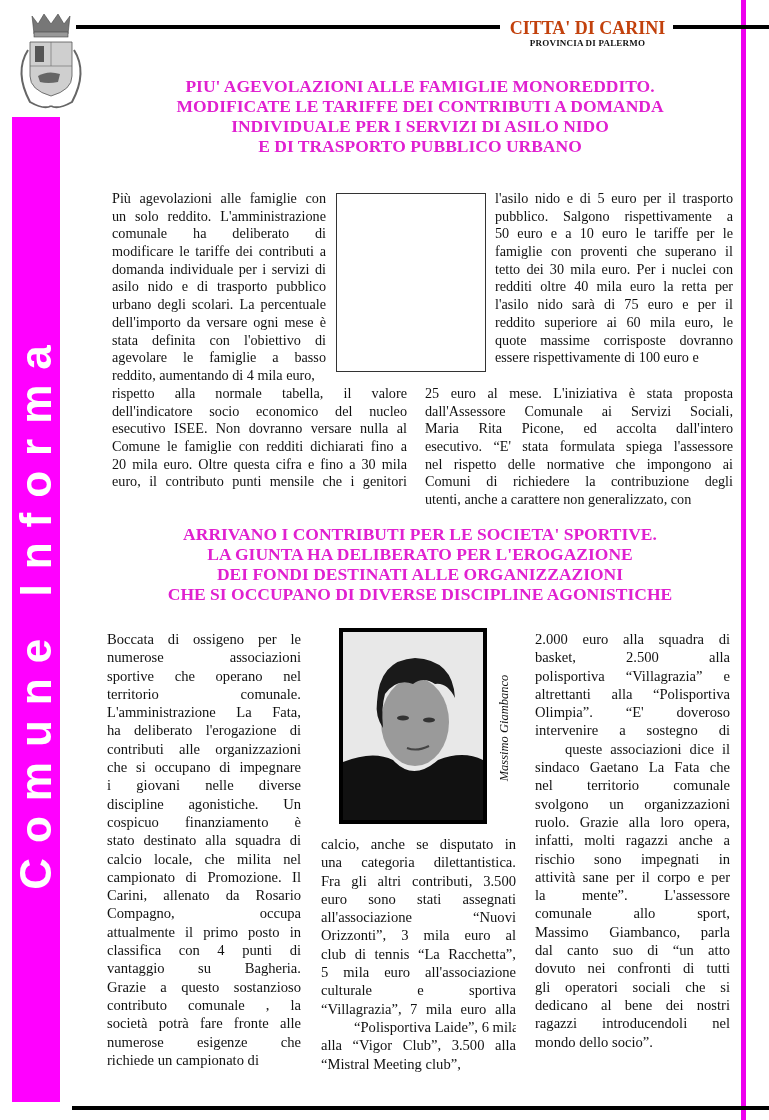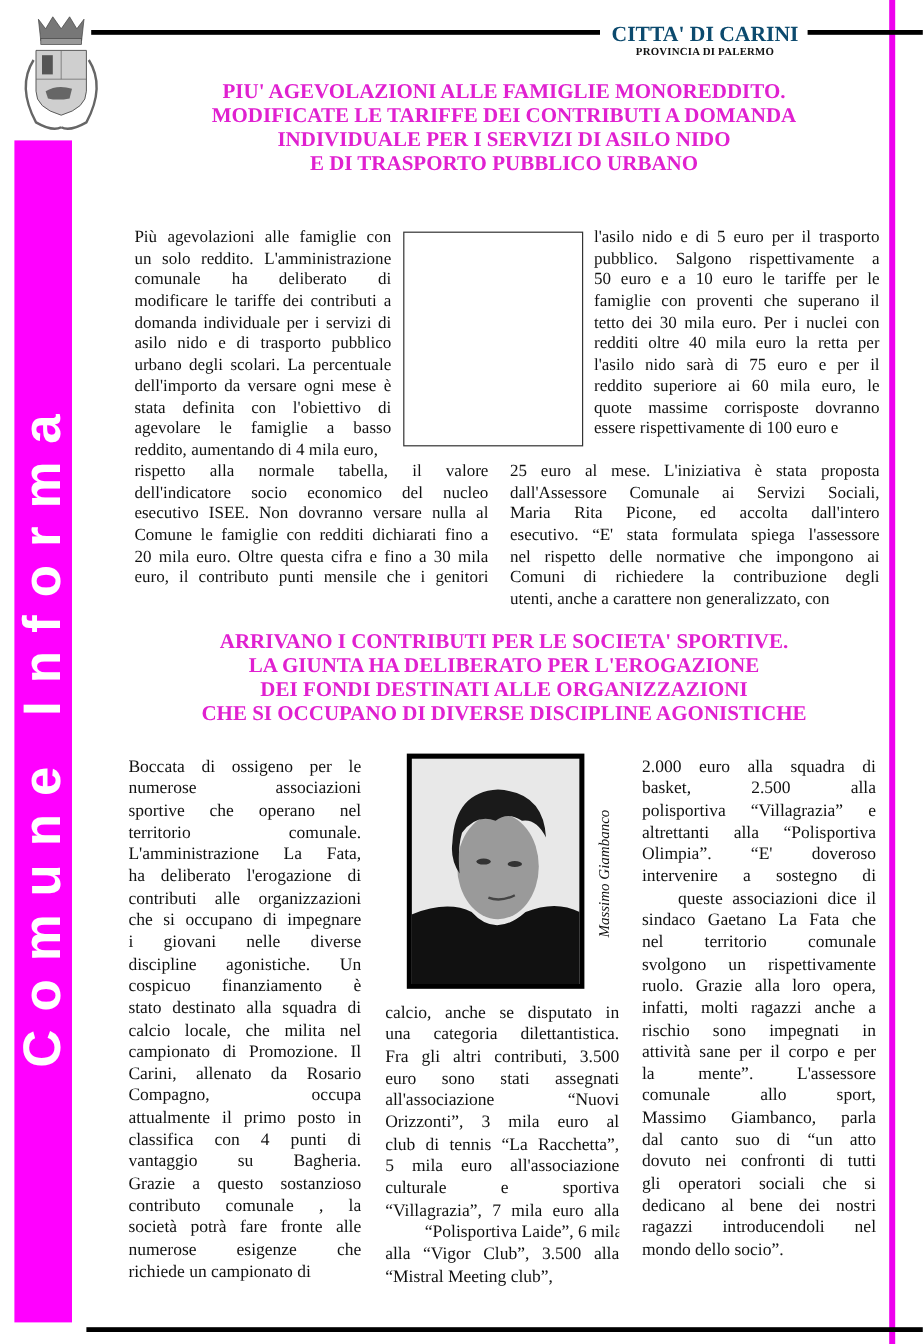--- a/index.html
+++ b/index.html
@@ -20,26 +20,26 @@
 
   
   .right-line { position: absolute; left: 741px; top: 0; width: 5px; height: 1120px; background: #ee00ee; }
 
   
   .rule-top-left { position: absolute; left: 76px; top: 25px; width: 424px; height: 4px; background: #000; }
   .rule-top-right { position: absolute; left: 673px; top: 25px; width: 96px; height: 4px; background: #000; }
   .rule-bottom { position: absolute; left: 72px; top: 1106px; width: 697px; height: 4px; background: #000; }
 
   .masthead { position: absolute; left: 500px; top: 18px; width: 175px; text-align: center; }
-  .masthead .city { color: #0c4a6e; font-weight: bold; font-size: 18px; line-height: 20px; }
+  .masthead .city { color: #c2410c; font-weight: bold; font-size: 18px; line-height: 20px; }
   .masthead .prov { font-size: 9px; font-weight: bold; line-height: 10px; letter-spacing: .2px; }
 
   .headline { position: absolute; text-align: center; color: #e020d0; font-weight: bold; }
   .headline div { white-space: nowrap; }
-  .h1 { left: 100px; top: 66px; width: 640px; font-size: 17.5px; line-height: 20px; }
+  .h1 { left: 100px; top: 76px; width: 640px; font-size: 17.5px; line-height: 20px; }
   .h2 { left: 100px; top: 524px; width: 640px; font-size: 17.5px; line-height: 20px; }
 
   .txt { position: absolute; font-size: 14.2px; line-height: 17.7px; text-align: justify; }
   .txt .ln { display: block; text-align: justify; text-align-last: justify; white-space: nowrap; overflow: hidden; height: 17.7px; }
   .txt .ln.last { text-align-last: left; }
 
   .photo-box { position: absolute; left: 336px; top: 193px; width: 148px; height: 177px; border: 1px solid #333; background: #fff; }
 
   .portrait { position: absolute; left: 339px; top: 628px; width: 148px; height: 196px; background: #000; padding: 4px; box-sizing: border-box; }
   .portrait svg { width: 100%; height: 100%; display: block; }
@@ -198,21 +198,21 @@
 <div class="txt" style="left:535px; top:630px; width:195px; font-size:14.6px; line-height:18.3px;">
     <span class="ln" style="height: 18.3px;">2.000 euro alla squadra di</span>
     <span class="ln" style="height: 18.3px;">basket, 2.500 alla</span>
     <span class="ln" style="height: 18.3px;">polisportiva “Villagrazia” e</span>
     <span class="ln" style="height: 18.3px;">altrettanti alla “Polisportiva</span>
     <span class="ln" style="height: 18.3px;">Olimpia”. “E' doveroso</span>
     <span class="ln" style="height: 18.3px;">intervenire a sostegno di</span>
     <span class="ln" style="height: 18.3px; margin-left: 30px;">queste associazioni  dice il</span>
     <span class="ln" style="height: 18.3px;">sindaco Gaetano La Fata  che</span>
     <span class="ln" style="height: 18.3px;">nel territorio comunale</span>
-    <span class="ln" style="height: 18.3px;">svolgono un rispettivamente</span>
+    <span class="ln" style="height: 18.3px;">svolgono un organizzazioni</span>
     <span class="ln" style="height: 18.3px;">ruolo. Grazie alla loro opera,</span>
     <span class="ln" style="height: 18.3px;">infatti, molti ragazzi anche a</span>
     <span class="ln" style="height: 18.3px;">rischio sono impegnati in</span>
     <span class="ln" style="height: 18.3px;">attività sane per il corpo e per</span>
     <span class="ln" style="height: 18.3px;">la mente”. L'assessore</span>
     <span class="ln" style="height: 18.3px;">comunale allo sport,</span>
     <span class="ln" style="height: 18.3px;">Massimo Giambanco, parla</span>
     <span class="ln" style="height: 18.3px;">dal canto suo di “un atto</span>
     <span class="ln" style="height: 18.3px;">dovuto nei confronti di tutti</span>
     <span class="ln" style="height: 18.3px;">gli operatori sociali che si</span>

